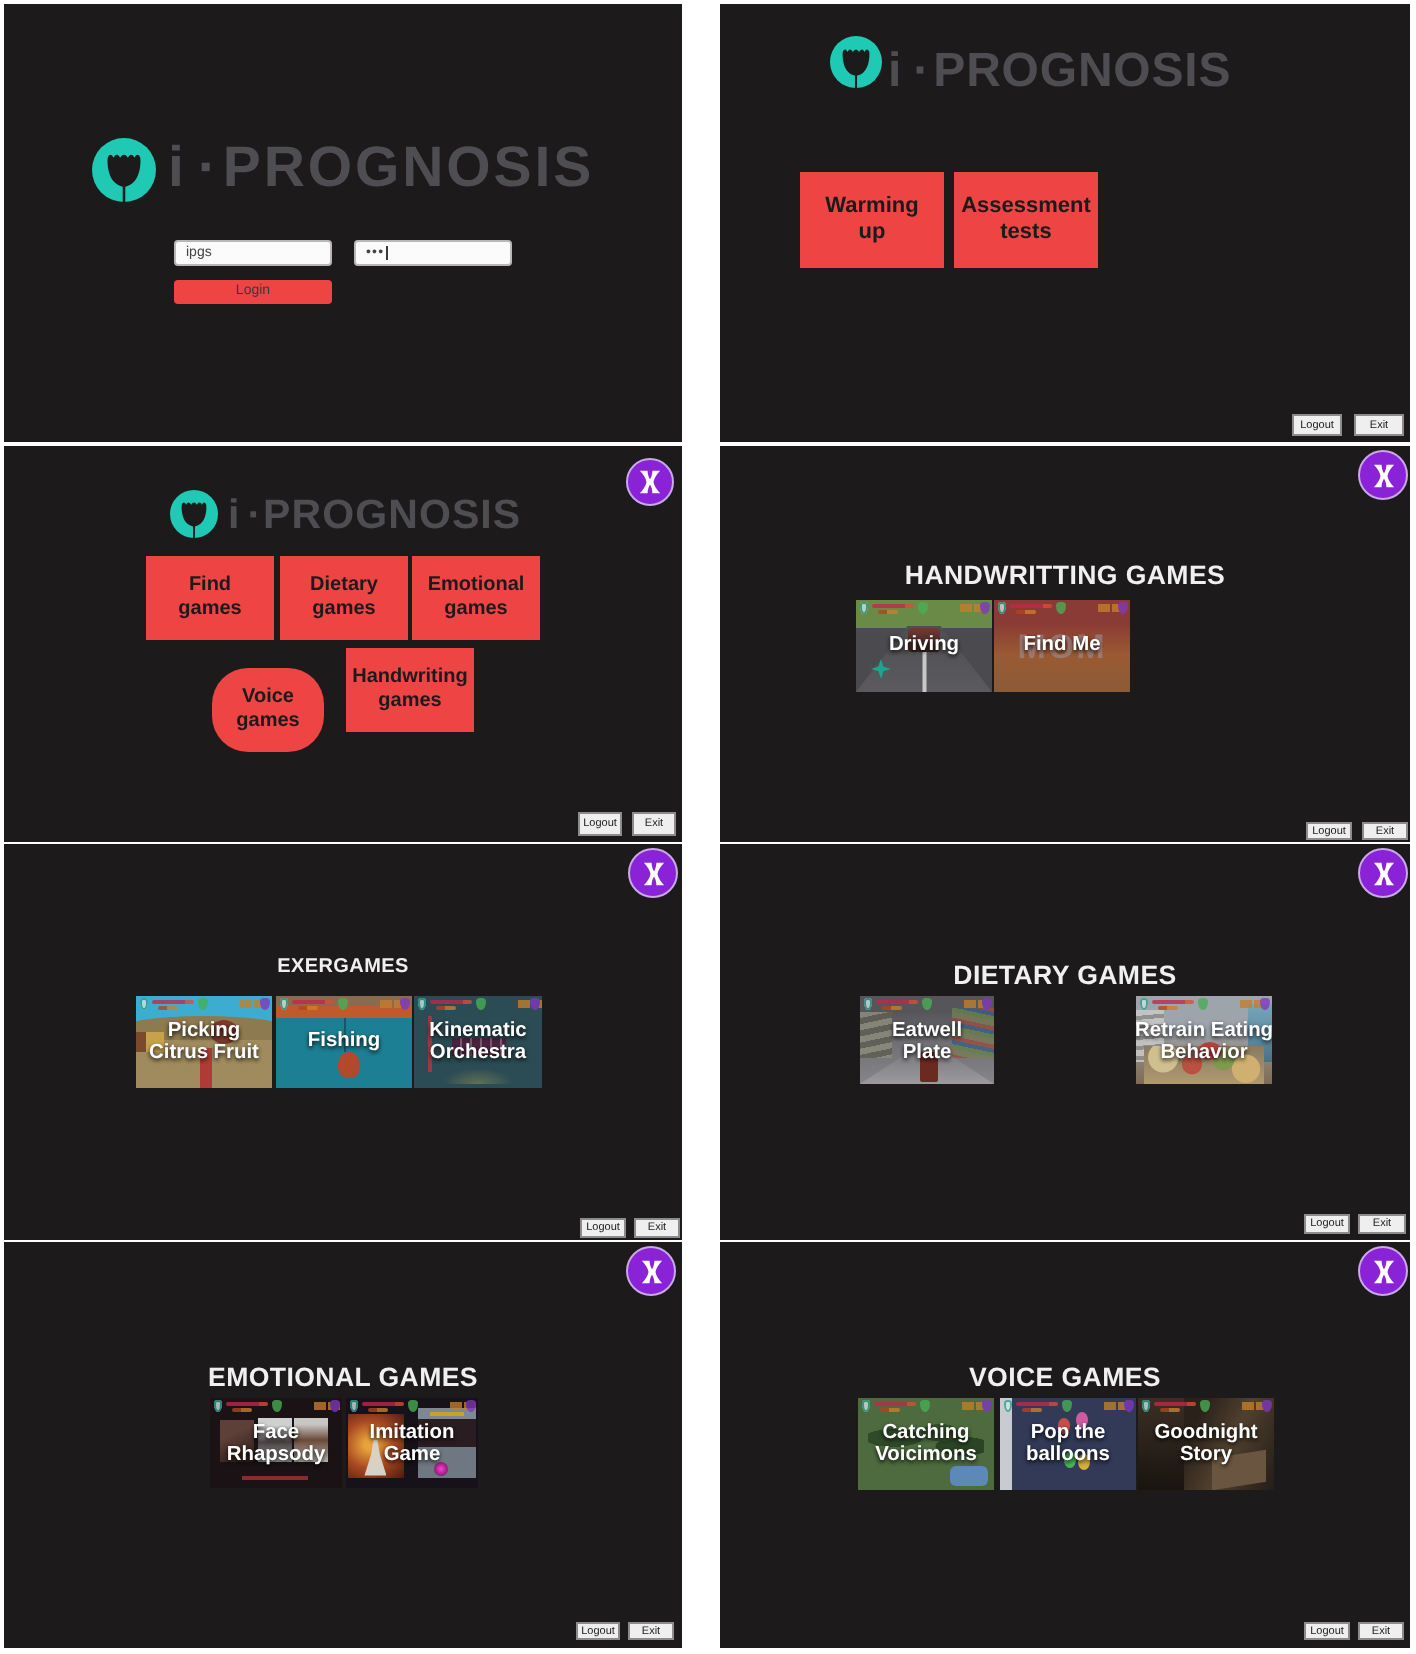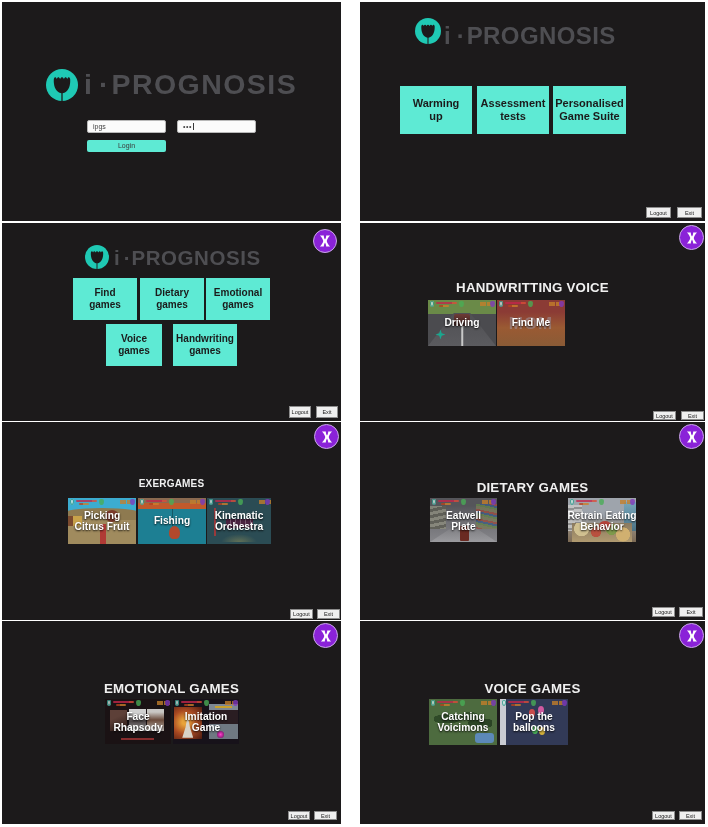--- a/index.html
+++ b/index.html
@@ -7,21 +7,21 @@
   body{width:708px;height:827px;font-family:"Liberation Sans",sans-serif;overflow:hidden;}
   .grid{position:relative;width:708px;height:827px;background:#fff;}
   .panel{position:absolute;background:#1c1a1b;overflow:hidden;}
 
   
   .logo{position:absolute;display:flex;align-items:center;gap:0px;}
   .logo svg{display:block;}
   .wordmark{color:#4e4e52;font-weight:bold;white-space:pre;}
 
   
-  .mbtn{position:absolute;background:#5eead4;color:#1b1b1b;display:flex;align-items:center;
+  .mbtn{position:absolute;background:#ef4444;color:#1b1b1b;display:flex;align-items:center;
         justify-content:center;text-align:center;font-weight:bold;line-height:1.18;
         box-sizing:border-box;white-space:pre;}
 
   
   .fbtn{position:absolute;background:#efefef;color:#1a1a1a;display:flex;align-items:center;
         justify-content:center;border:1px solid #8c8c8c;box-sizing:border-box;}
 
   
   .tfield{position:absolute;background:#fbfbfb;border:1px solid #b8b8b8;box-sizing:border-box;
           display:flex;align-items:center;color:#444;}
@@ -229,22 +229,20 @@
     <svg width="26" height="26" viewBox="0 0 100 100">
       <circle cx="50" cy="50" r="50" fill="#1fc9b4" mask="url(#tulipmask)"></circle>
     </svg>
   </div>
   <span class="wordmark" style="position:absolute;left:84px;top:20px;font-size:24px;"><span>i</span><span style="margin:0 2px 0 6px;">·</span><span style="letter-spacing:0.4px;">PROGNOSIS</span></span>
 
   <div class="mbtn" style="left:40px;top:84px;width:72px;height:48px;font-size:11px;">Warming
 up</div>
   <div class="mbtn" style="left:117px;top:84px;width:72px;height:48px;font-size:11px;">Assessment
 tests</div>
-  <div class="mbtn" style="left:193px;top:84px;width:73px;height:48px;font-size:11px;">Personalised
-Game Suite</div>
 
   <div class="fbtn" style="left:286px;top:205px;width:25px;height:11px;font-size:5.5px;">Logout</div>
   <div class="fbtn" style="left:317px;top:205px;width:25px;height:11px;font-size:5.5px;">Exit</div>
 </div>
 
 <div class="panel" style="left:2px;top:223px;width:339px;height:198px;">
   <div class="logo" style="left:83px;top:22px;">
     <svg width="24" height="24" viewBox="0 0 100 100">
       <circle cx="50" cy="50" r="50" fill="#1fc9b4" mask="url(#tulipmask)"></circle>
     </svg>
@@ -259,39 +257,39 @@
                L4.4 20.4 C7.0 17.8 8.8 14.9 9.4 12 C8.8 9.1 7.0 6.2 4.4 3.6 Z" fill="#ffffff"></path>
     </svg>
   </div>
 
   <div class="mbtn" style="left:71px;top:55px;width:64px;height:42px;font-size:10px;">Find
 games</div>
   <div class="mbtn" style="left:138px;top:55px;width:64px;height:42px;font-size:10px;">Dietary
 games</div>
   <div class="mbtn" style="left:204px;top:55px;width:64px;height:42px;font-size:10px;">Emotional
 games</div>
-  <div class="mbtn" style="left:104px;top:101px;width:56px;height:42px;font-size:10px;">Voice
+  <div class="mbtn" style="left:104px;top:111px;width:56px;height:42px;font-size:10px;border-radius:18px;">Voice
 games</div>
   <div class="mbtn" style="left:171px;top:101px;width:64px;height:42px;font-size:10px;">Handwriting
 games</div>
 
   <div class="fbtn" style="left:287px;top:183px;width:22px;height:12px;font-size:5.5px;">Logout</div>
   <div class="fbtn" style="left:314px;top:183px;width:22px;height:12px;font-size:5.5px;">Exit</div>
 </div>
 
 <div class="panel" style="left:360px;top:223px;width:345px;height:198px;">
   <div class="closebtn" style="left:319px;top:2px;width:25px;height:25px;">
     <svg viewBox="0 0 24 24" width="16" height="16">
       <path d="M4.4 3.6 L10.2 3.6 C10.2 6.0 10.9 8.3 12 9.9 C13.1 8.3 13.8 6.0 13.8 3.6
                L19.6 3.6 C17.0 6.2 15.2 9.1 14.6 12 C15.2 14.9 17.0 17.8 19.6 20.4
                L13.8 20.4 C13.8 18.0 13.1 15.7 12 14.1 C10.9 15.7 10.2 18.0 10.2 20.4
                L4.4 20.4 C7.0 17.8 8.8 14.9 9.4 12 C8.8 9.1 7.0 6.2 4.4 3.6 Z" fill="#ffffff"></path>
     </svg>
   </div>
-  <div class="ptitle" style="left:0;right:0;top:57px;font-size:13.3px;letter-spacing:.2px;">HANDWRITTING VOICE</div>
+  <div class="ptitle" style="left:0;right:0;top:57px;font-size:13.3px;letter-spacing:.2px;">HANDWRITTING GAMES</div>
 
   <div class="tile" style="left:68px;top:77px;width:68px;height:46px;">
     <div class="shot sc-driving">
       <div class="road"></div>
           <div class="lane"></div>
           <div class="car"></div>
           <div class="gem"></div>
     </div>
     <div class="hudbar">
       <i class="hud-shield"></i>
@@ -532,18 +530,34 @@
       <i class="hud-shield"></i>
           <i class="hud-bar"></i>
       <i class="hud-pill"></i>
           <i class="hud-gem"></i>
       <i class="hud-tiles"></i>
           <i class="hud-coin"></i>
     </div>
     <div class="tlabel" style="top:12px;font-size:10.2px;">Pop the
 balloons</div>
   </div>
+  <div class="tile" style="left:209px;top:78px;width:68px;height:46px;">
+    <div class="shot sc-goodnight">
+      <div class="wall"></div>
+          <div class="bed"></div>
+    </div>
+    <div class="hudbar">
+      <i class="hud-shield"></i>
+          <i class="hud-bar"></i>
+      <i class="hud-pill"></i>
+          <i class="hud-gem"></i>
+      <i class="hud-tiles"></i>
+          <i class="hud-coin"></i>
+    </div>
+    <div class="tlabel" style="top:12px;font-size:10.2px;">Goodnight
+Story</div>
+  </div>
 
   <div class="fbtn" style="left:292px;top:190px;width:23px;height:9px;font-size:5.5px;">Logout</div>
   <div class="fbtn" style="left:319px;top:190px;width:23px;height:9px;font-size:5.5px;">Exit</div>
 </div>
 
 </div>
 
 </body></html>

